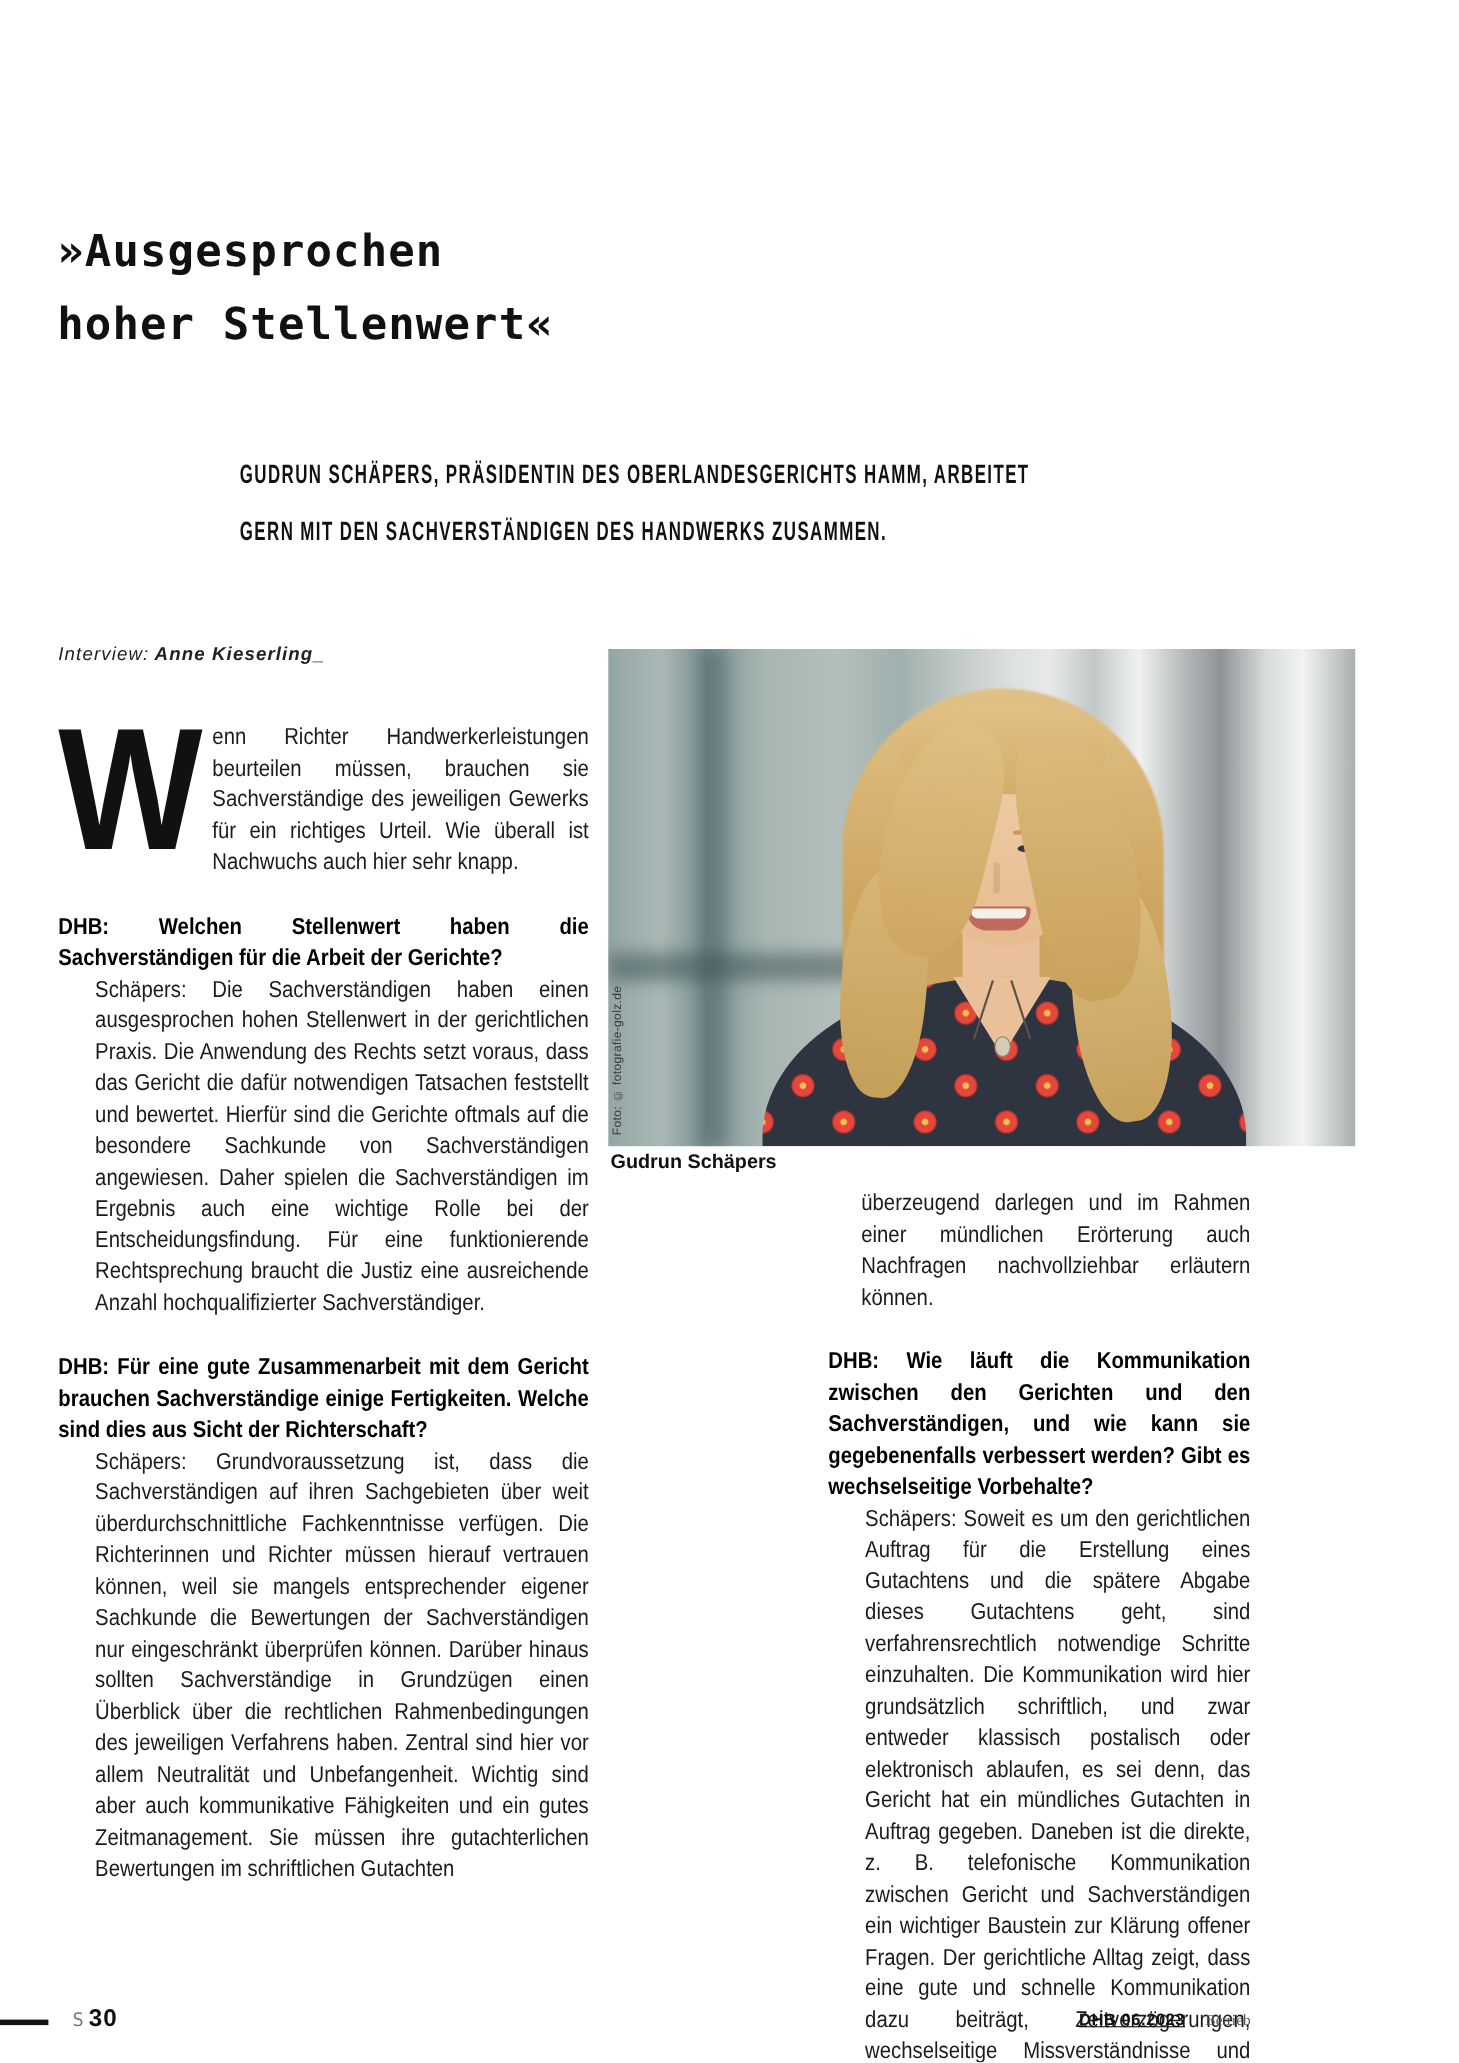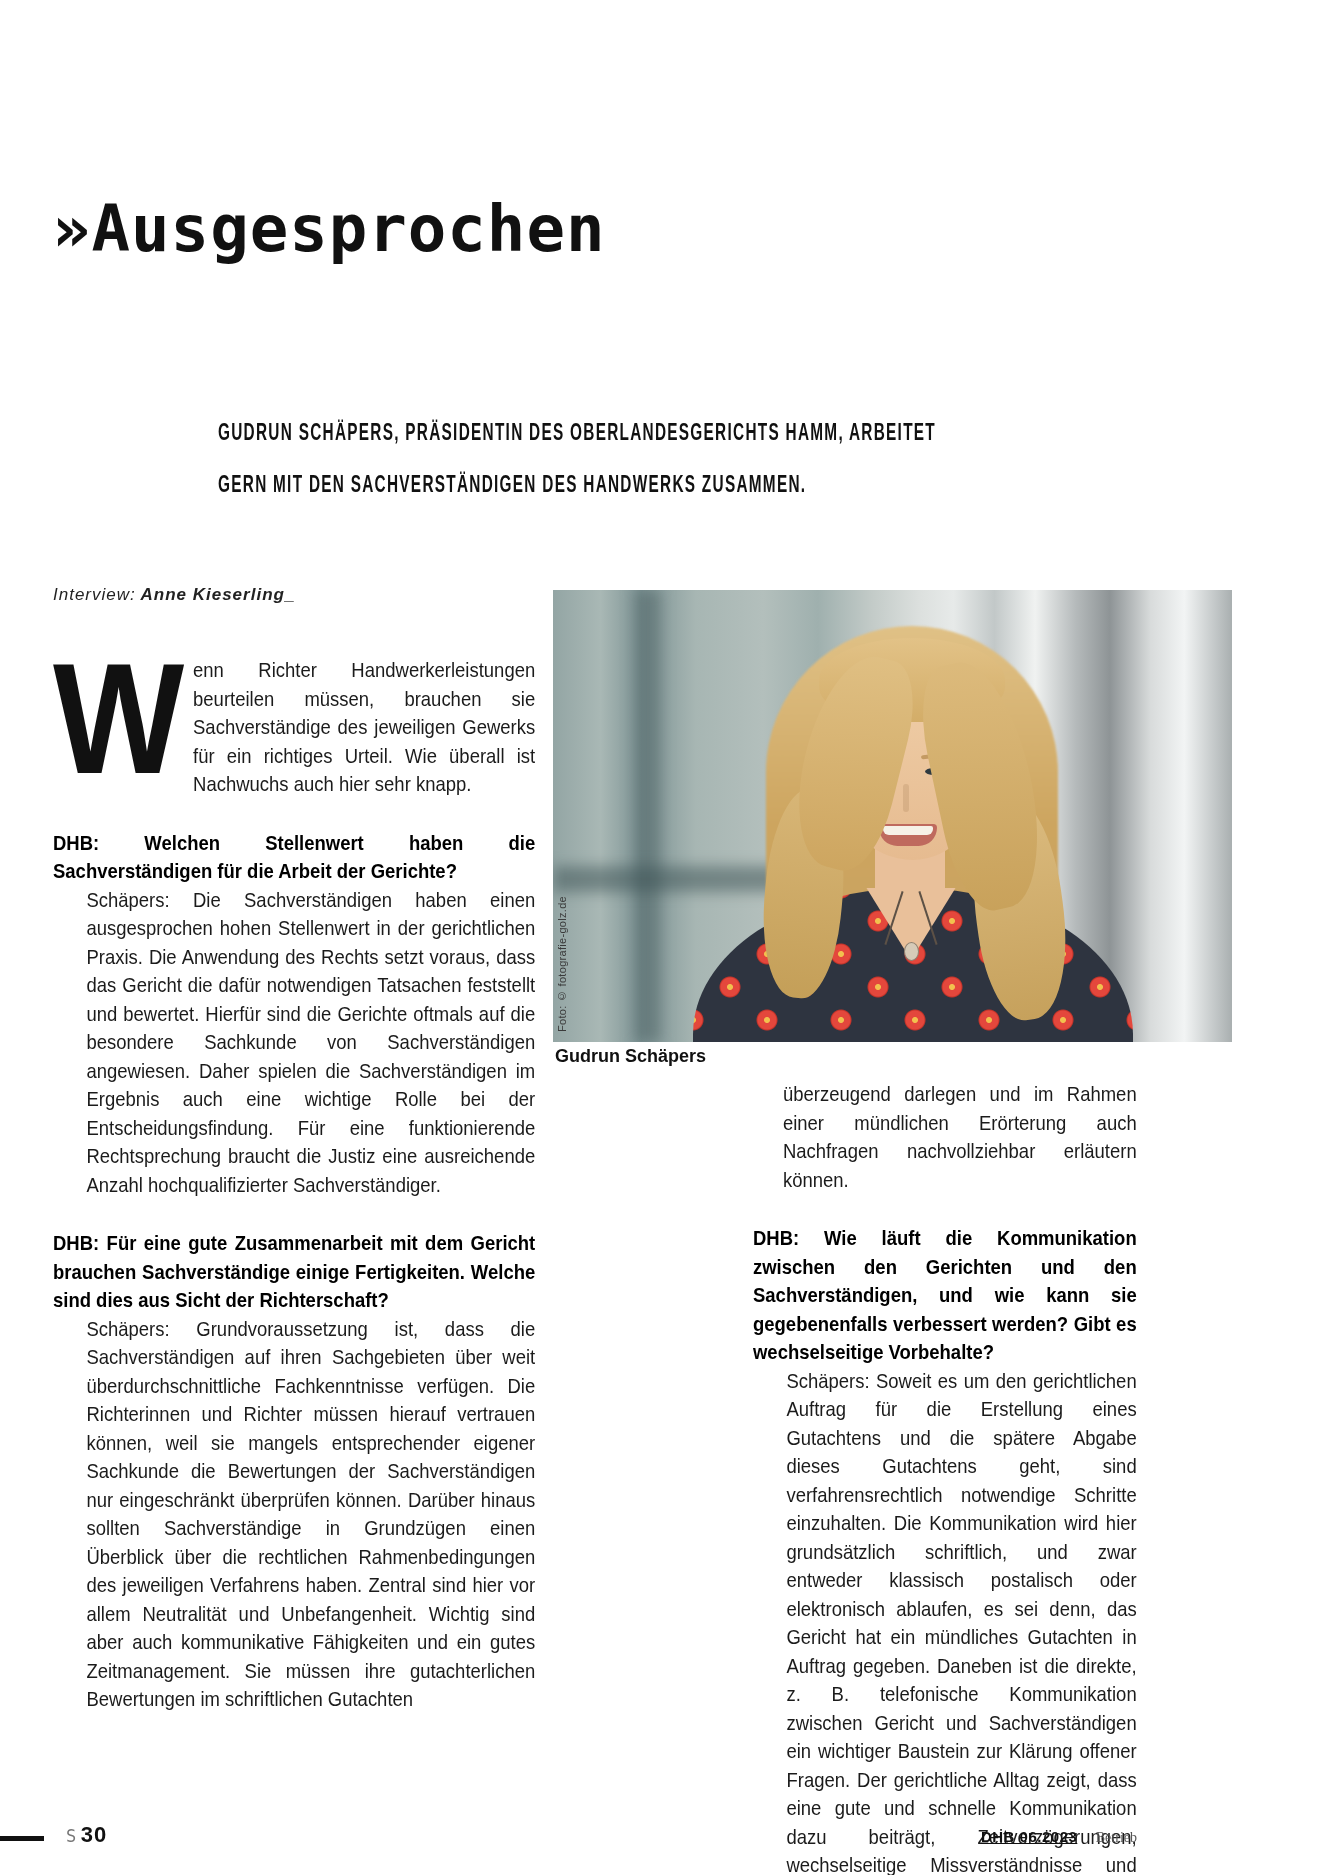--- a/index.html
+++ b/index.html
@@ -2,21 +2,21 @@
 <html lang="de"><head>
 <meta charset="utf-8">
 <style>
   html,body{margin:0;padding:0;background:#ffffff;}
   .page{position:relative;width:1326px;height:1875px;background:#fff;overflow:hidden;
         font-family:"Liberation Sans",sans-serif;color:#1b1b1b;}
 
   
   .headline{position:absolute;left:52px;top:196px;
             font-family:"DejaVu Sans Mono",monospace;font-weight:bold;
-            font-size:64px;line-height:66px;letter-spacing:1px;color:#111;white-space:nowrap;}
+            font-size:40px;line-height:66px;letter-spacing:1px;color:#111;white-space:nowrap;}
   .dek{position:absolute;left:218px;white-space:nowrap;font-weight:bold;
        font-size:24px;letter-spacing:2px;color:#111;
        transform:scaleX(0.64);transform-origin:0 0;}
   .dek1{top:418px;} .dek2{top:470px;}
 
   .byline{position:absolute;left:53px;top:585px;font-size:17px;font-style:italic;color:#222;}
   .byline .lbl{font-weight:normal;letter-spacing:1px;}
   .byline .auth{font-weight:bold;letter-spacing:1px;margin-top:25px;}
   .byline .suf{font-weight:bold;}
 
@@ -109,20 +109,21 @@
   .footer-right .issue{font-weight:bold;font-size:15px;color:#111;letter-spacing:0.5px;text-decoration:underline;}
   .footer-right .section{font-family:Liberation Serif, serif;font-size:14px;color:#555;margin-left:14px;}
 </style>
 </head>
 <body>
 
 <div class="page">
 
   <div class="headline">
     <div>»Ausgesprochen</div>
+    <div>hoher Stellenwert«</div>
   </div>
 
   <div class="dek dek1">GUDRUN SCHÄPERS, PRÄSIDENTIN DES OBERLANDESGERICHTS HAMM, ARBEITET</div>
   <div class="dek dek2">GERN MIT DEN SACHVERSTÄNDIGEN DES HANDWERKS ZUSAMMEN.</div>
 
   <div class="byline">
     <span class="lbl">Interview:</span>
     <span class="auth">Anne Kieserling</span><span class="suf">_</span>
   </div>
 

